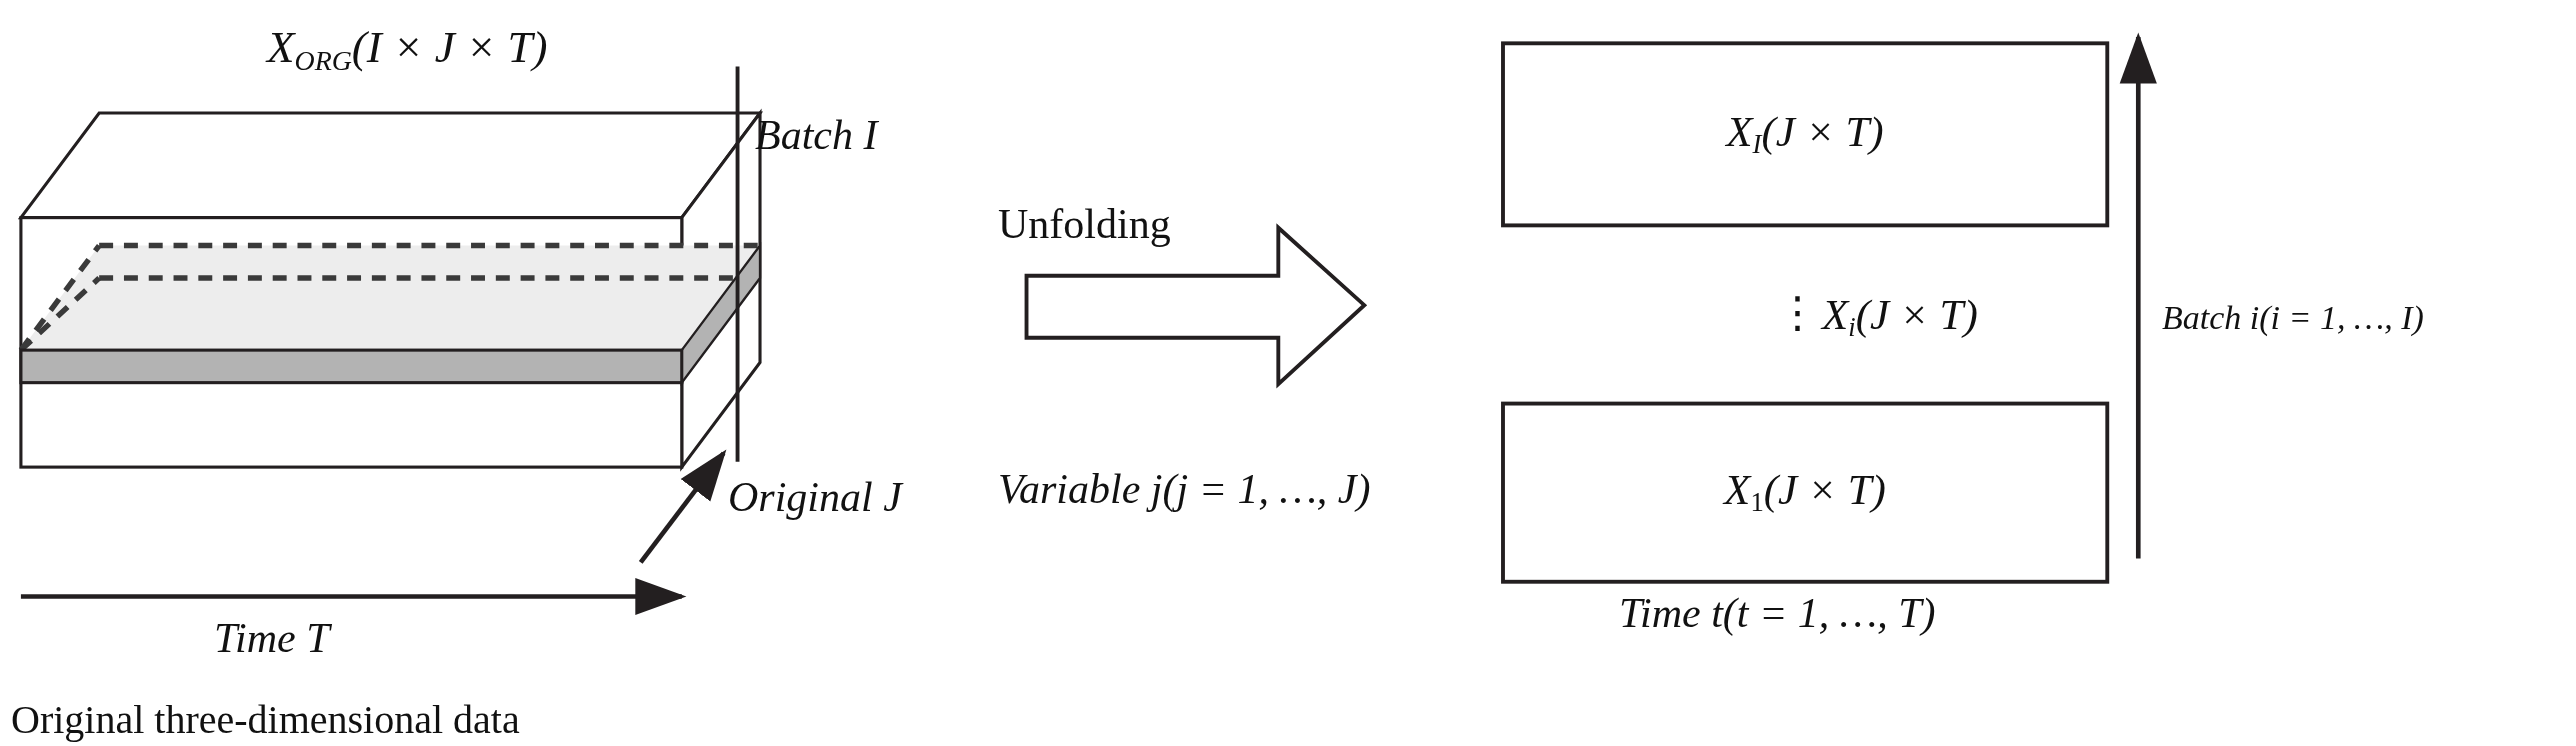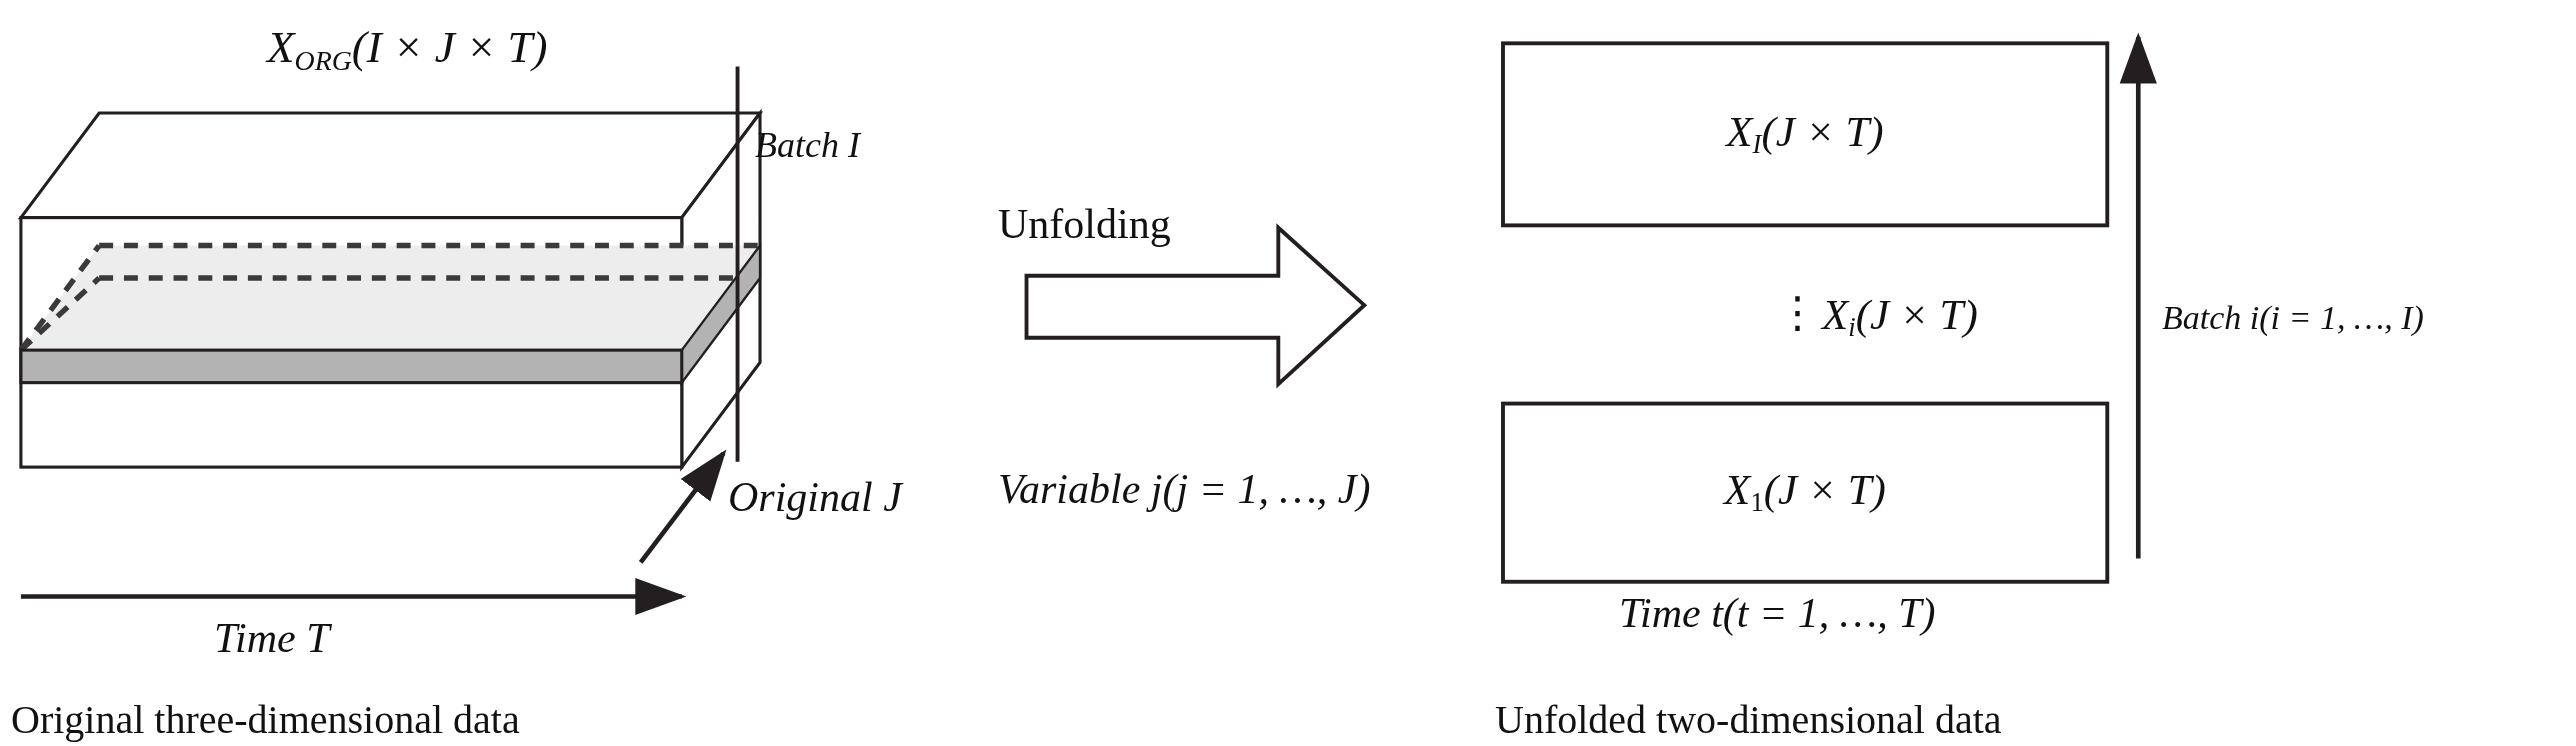--- a/index.html
+++ b/index.html
@@ -69,21 +69,21 @@
     <rect x="1940" y="30" width="780" height="235" fill="#ffffff" stroke="#231f20" stroke-width="5"></rect>
     <rect x="1940" y="495" width="780" height="230" fill="#ffffff" stroke="#231f20" stroke-width="5"></rect>
 
     <line x1="2760" y1="695" x2="2760" y2="22" stroke="#231f20" stroke-width="6" marker-end="url(#ahs)"></line>
   </svg>
 
   <div class="lbl" style="left:267px;top:4.6px;font-size:45px;">
     <span class="math">X</span><sub>ORG</sub><span class="math">(I × J × T)</span>
   </div>
 
-  <div class="lbl" style="left:755px;top:107px;font-size:36px;">Batch I</div>
+  <div class="lbl" style="left:755px;top:94px;font-size:42px;">Batch I</div>
 
   <div class="lbl" style="left:728px;top:456px;font-size:42px;">Original J</div>
 
   <div class="lbl" style="left:214px;top:597px;font-size:42px;">Time T</div>
 
   <div class="caption" style="left:11px;top:676px;font-size:40px;">Original three-dimensional data</div>
 
   <div class="lbl upright" style="left:998px;top:183px;font-size:42px;">Unfolding</div>
 
   <div class="boxlabel" style="left:1503px;top:23px;width:604px;height:182px;font-size:43px;">
@@ -99,16 +99,15 @@
   <div class="boxlabel" style="left:1503px;top:383px;width:604px;height:178px;font-size:43px;">
     <span><span class="math">X</span><span class="sub-up">1</span><span class="math">(J × T)</span></span>
   </div>
 
   <div class="lbl" style="left:998px;top:448px;font-size:42px;">Variable j(j = 1, …, J)</div>
 
   <div class="lbl" style="left:1619px;top:572px;font-size:42px;">Time t(t = 1, …, T)</div>
 
   <div class="lbl" style="left:2162px;top:281px;font-size:34px;font-style:italic;">Batch i(i = 1, …, I)</div>
 
-  <div class="caption" style="left:1495px;top:676px;font-size:40px;">Unfolded two-dimensional data</div>
 
 </div>
 
 
 </body></html>

